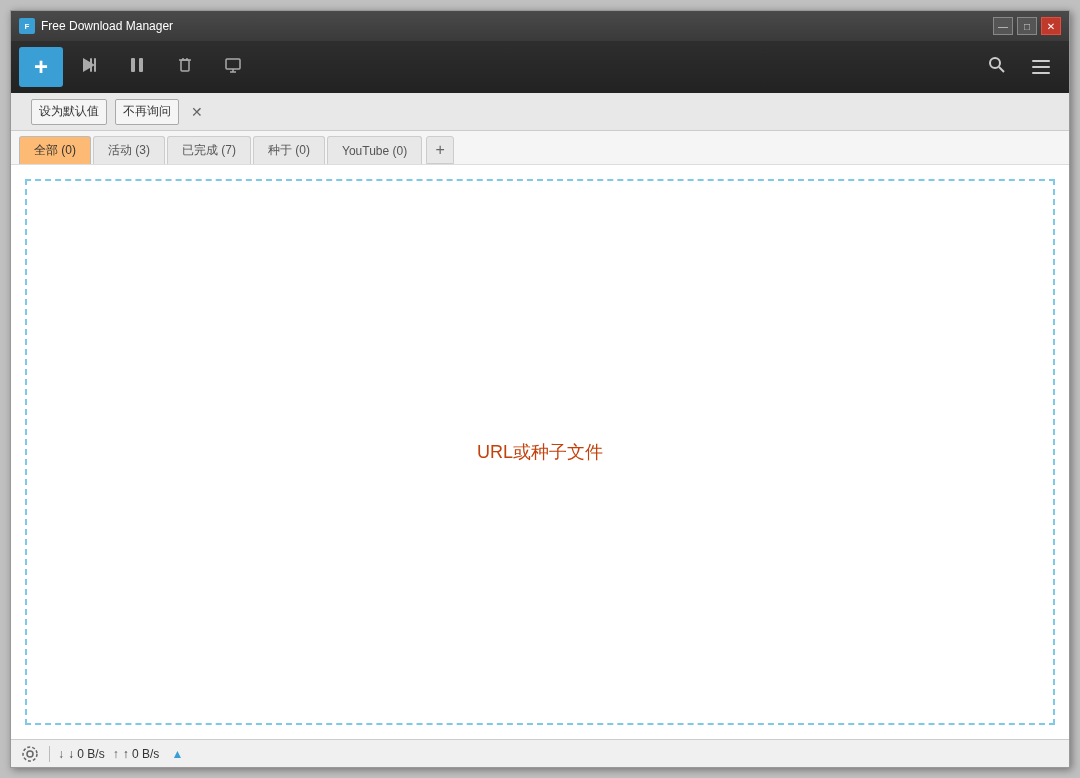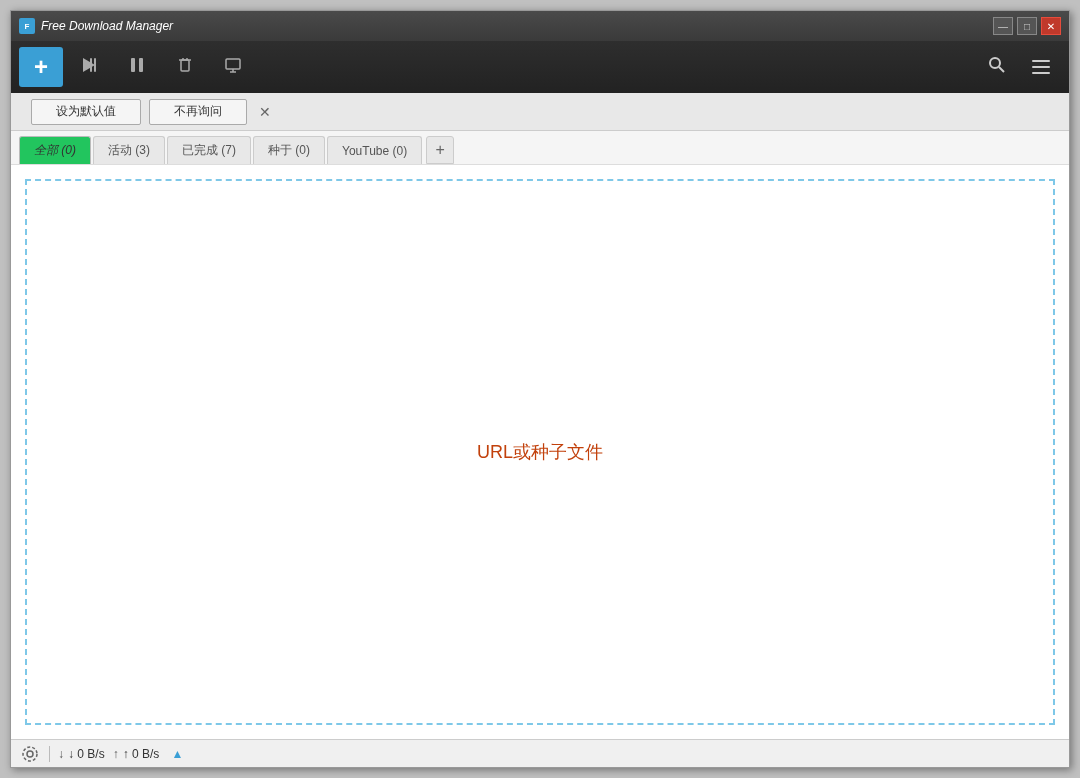--- a/index.html
+++ b/index.html
@@ -34,21 +34,20 @@
     .title-bar-icon {
       width: 16px;
       height: 16px;
       margin-right: 6px;
       flex-shrink: 0;
     }
     .title-bar-text {
       color: #ffffff;
       font-size: 12px;
       flex: 1;
-      font-style: italic;
     }
     .title-bar-controls {
       display: flex;
       gap: 4px;
     }
     .title-btn {
       width: 20px;
       height: 18px;
       border: 1px solid #888;
       cursor: pointer;
@@ -130,21 +129,21 @@
       padding: 0 12px;
       flex-shrink: 0;
     }
     .notification-text {
       font-size: 12px;
       color: #333;
       flex: 1;
     }
     .notif-btn {
       height: 26px;
-      padding: 0 24px;
+      padding: 0 7px;
       border: 1px solid #aaa;
       background: #f5f5f5;
       cursor: pointer;
       font-size: 12px;
       color: #333;
       margin-left: 8px;
       border-radius: 2px;
     }
     .notif-close {
       margin-left: 8px;
@@ -174,24 +173,23 @@
       background: #e8e8e8;
       cursor: pointer;
       font-size: 12px;
       color: #555;
       display: flex;
       align-items: center;
       margin-right: 2px;
       border-radius: 3px 3px 0 0;
     }
     .tab.active {
-      background: #22c55e;
+      background: #fdba74;
       color: #333;
       border-color: #bbb;
-      font-style: italic;
     }
     .tab-add {
       height: 28px;
       width: 28px;
       border: 1px solid #ccc;
       background: #e8e8e8;
       cursor: pointer;
       display: flex;
       align-items: center;
       justify-content: center;

